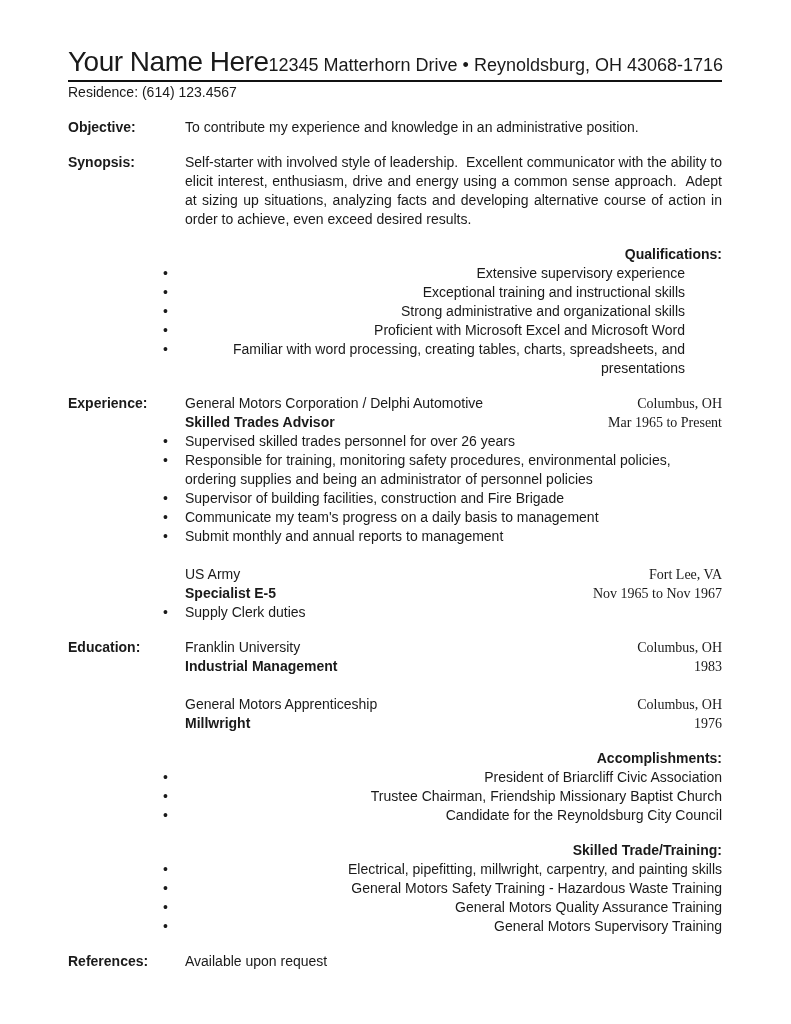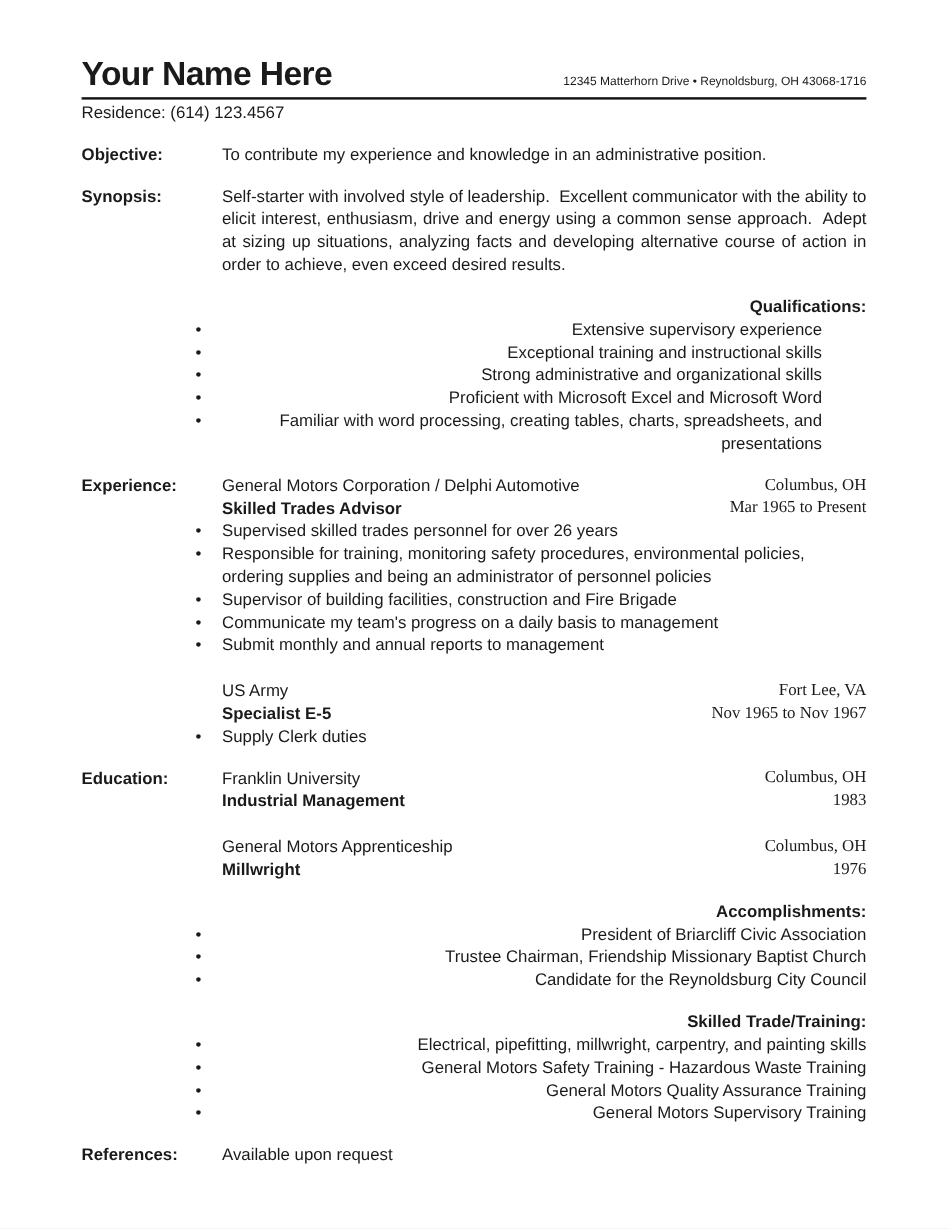--- a/index.html
+++ b/index.html
@@ -12,22 +12,22 @@
     box-sizing: border-box;
     padding: 47px 69px 0 68px;
     font-family: "Liberation Sans", "DejaVu Sans", sans-serif;
     font-size: 14px;
     line-height: 19px;
     color: #1a1a1a;
     overflow: hidden;
   }
   
   .header-top { display: flex; justify-content: space-between; align-items: baseline; }
-  .name { font-size: 28px; line-height: 30px; font-weight: 700; margin: 0; letter-spacing: -0.5px; white-space: nowrap; }
-  .address { font-size: 10px; white-space: nowrap; }
+  .name { font-size: 28px; line-height: 30px; font-weight: 400; margin: 0; letter-spacing: -0.5px; white-space: nowrap; }
+  .address { font-size: 18px; white-space: nowrap; }
   .divider { border: none; border-top: 2px solid #111111; margin: 3px 0 0 0; }
   .residence { margin-top: 1px; }
   
   .section { display: flex; margin-top: 16px; }
   .label { flex: 0 0 117px; font-weight: 700; }
   .content { flex: 1 1 auto; min-width: 0; }
   .justify { text-align: justify; white-space: pre-wrap; }
   
   .section-block { margin-top: 16px; text-align: right; }
   .section-heading { font-weight: 700; }

